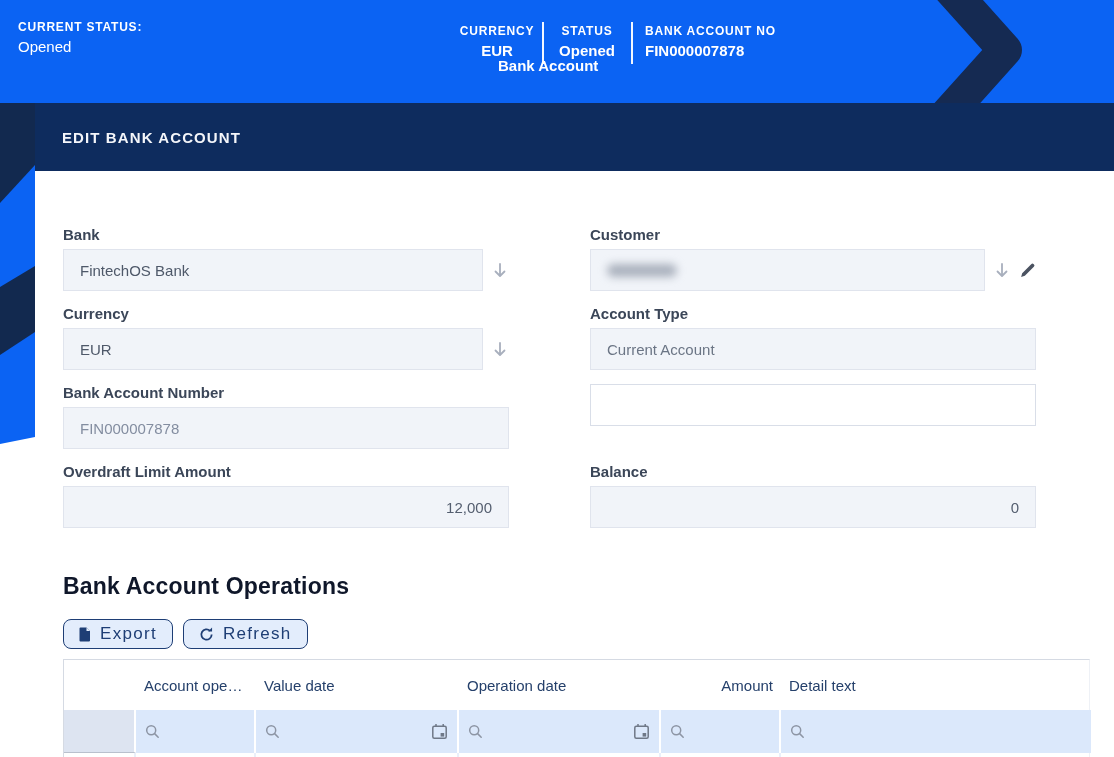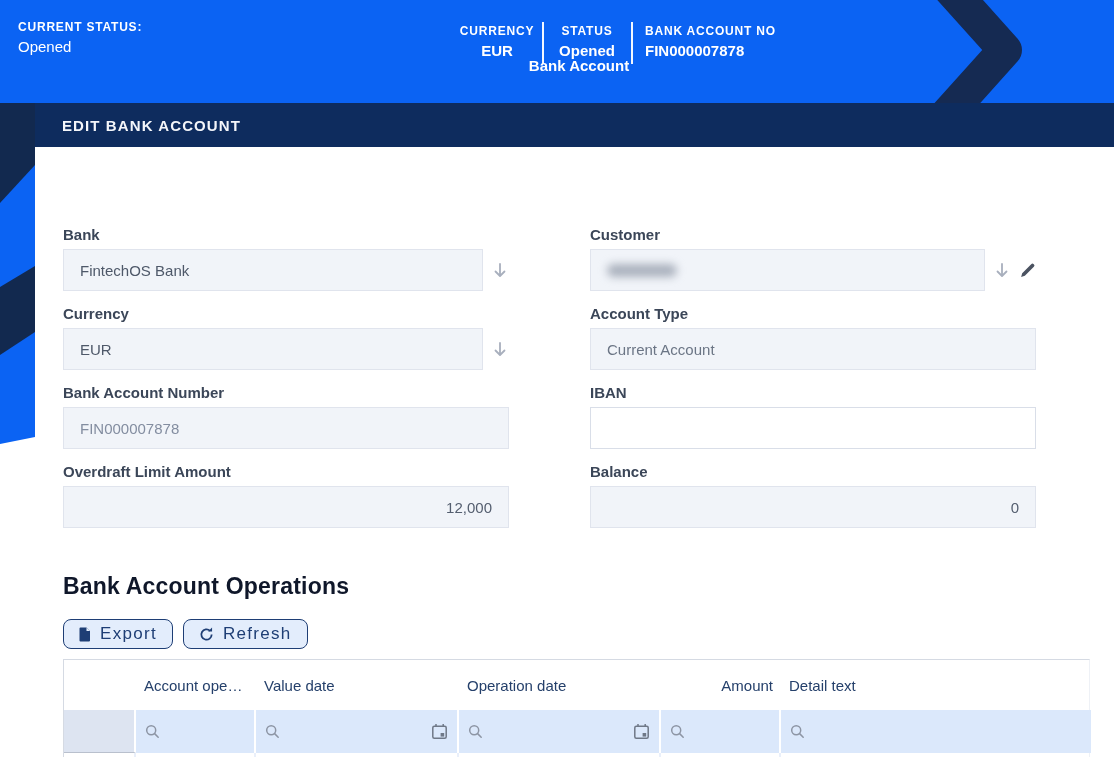--- a/index.html
+++ b/index.html
@@ -14,25 +14,25 @@
   .cur-status { position:absolute; left:18px; top:20px; color:#fff; }
   .mini-label { font-size:12px; font-weight:700; letter-spacing:.8px; color:#fff; }
   .mini-value { font-size:15px; font-weight:400; color:#fff; margin-top:4px; }
   .info-cell { position:absolute; top:24px; color:#fff; text-align:center; }
   .info-cell .val { font-size:15px; font-weight:700; margin-top:4px; }
   .cell-currency { left:452px; width:90px; }
   .cell-status   { left:547px; width:80px; }
   .cell-ban      { left:645px; width:140px; text-align:left; }
   .v-divider { position:absolute; top:22px; width:2px; height:42px; background:rgba(255,255,255,.95); }
   .div1 { left:542px; } .div2 { left:631px; }
-  .banner-subtitle { position:absolute; left:498px; top:57px; width:162px; text-align:center;
+  .banner-subtitle { position:absolute; left:498px; top:57px; width:162px; text-align:left;
                      color:#fff; font-size:15px; font-weight:700; }
 
   
-  .edit-bar { position:absolute; left:35px; top:103px; width:1079px; height:44px;
+  .edit-bar { position:absolute; left:35px; top:103px; width:1079px; height:68px;
               background:#0e2c5e; display:flex; align-items:center; padding-left:27px; }
   .edit-bar span { color:#f4f6fa; font-size:15px; font-weight:700; letter-spacing:1.1px; }
 
   
   .left-art { position:absolute; left:0; top:103px; }
 
   
   .content { position:absolute; left:35px; top:163px; width:1079px; height:594px;
              background:#fff; padding:36px 0 0 28px;margin-top:27px; }
   .frow { display:flex; gap:81px; margin-bottom:14px; }
@@ -179,21 +179,20 @@
     </div>
 
     <div class="frow">
       <div class="fcell">
         <div class="lbl">Bank Account Number</div>
         <div class="box muted">
           <span>FIN000007878</span>
         </div>
       </div>
       <div class="fcell">
-        <div class="lbl">IBAN</div>
         <div class="box white">
           <span></span>
         </div>
       </div>
     </div>
 
     <div class="frow">
       <div class="fcell">
         <div class="lbl">Overdraft Limit Amount</div>
         <div class="box num">

